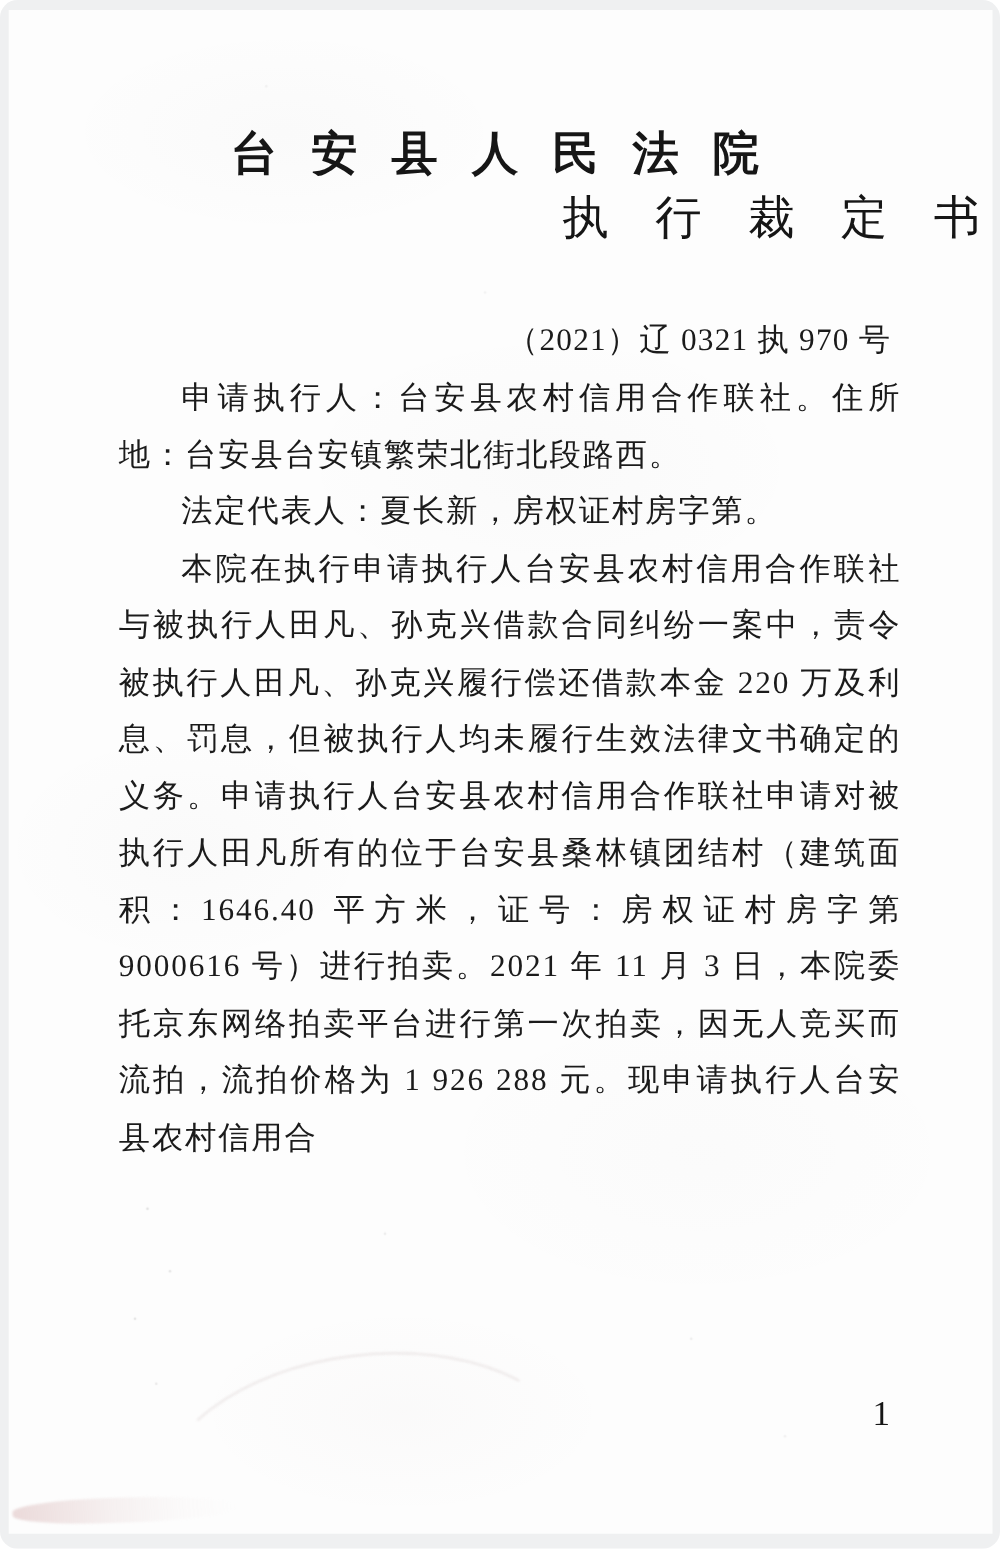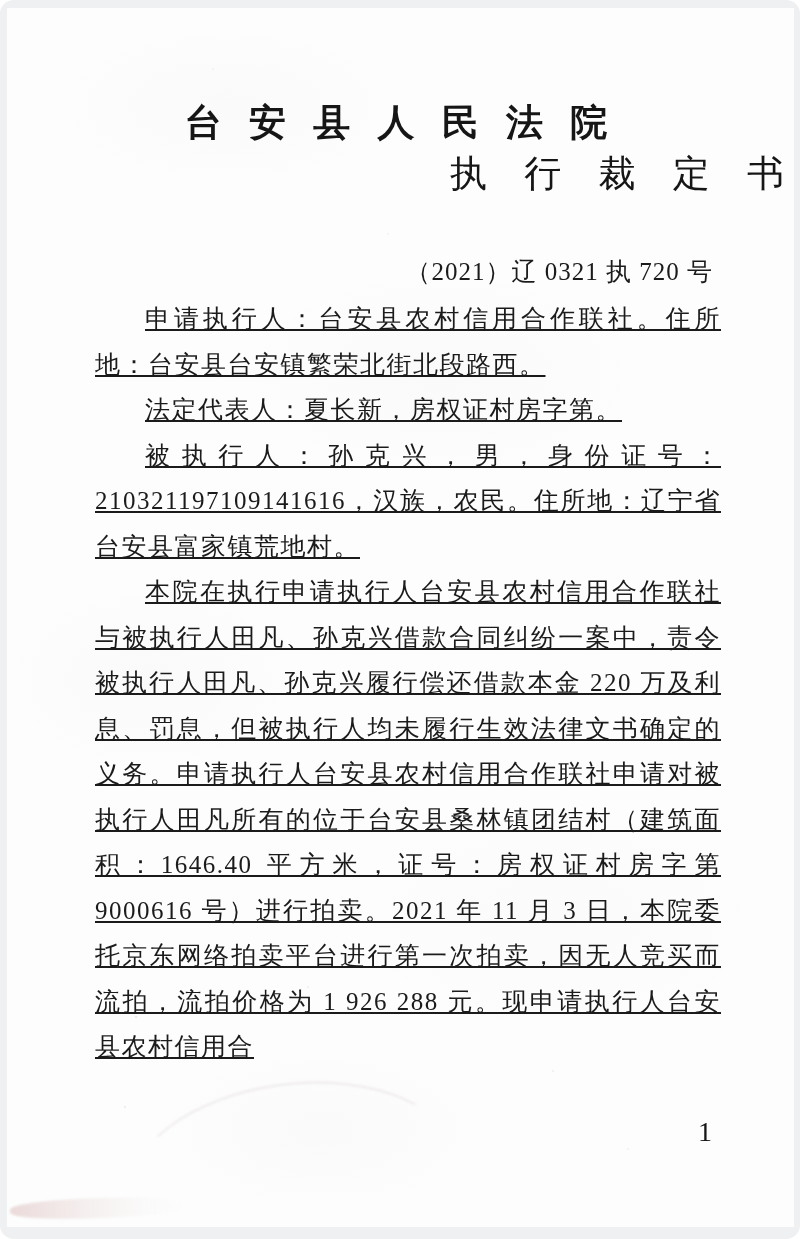--- a/index.html
+++ b/index.html
@@ -59,21 +59,20 @@
   }
   .body-text {
     position: absolute;
     top: 288px; left: 88px;
     width: 626px;
     font-size: 25px;
     line-height: 45.5px;
     letter-spacing: 1.5px;
     text-align: justify;
     color: #1b1b1b;
-    text-decoration: underline;
   }
   .body-text p {
     margin: 0;
     text-indent: 2em;
   }
   .page-number {
     position: absolute;
     top: 1108px; left: 691px;
     font-size: 28px;
     color: #161616;
@@ -125,26 +124,25 @@
 <body>
 
 <div class="screen">
   <div class="paper">
     <div class="doc">
 
       <h1 class="court-name">台 安 县 人 民 法 院</h1>
 
       <h2 class="doc-title">执 行 裁 定 书</h2>
 
-      <div class="case-number">（2021）辽 0321 执 720 号</div>
+      <div class="case-number">（2021）辽 0321 执 970 号</div>
 
       <div class="body-text">
         <p>申请执行人：台安县农村信用合作联社。住所地：台安县台安镇繁荣北街北段路西。</p>
         <p>法定代表人：夏长新，房权证村房字第。</p>
-        <p>被执行人：孙克兴，男，身份证号：210321197109141616，汉族，农民。住所地：辽宁省台安县富家镇荒地村。</p>
         <p>本院在执行申请执行人台安县农村信用合作联社与被执行人田凡、孙克兴借款合同纠纷一案中，责令被执行人田凡、孙克兴履行偿还借款本金 220 万及利息、罚息，但被执行人均未履行生效法律文书确定的义务。申请执行人台安县农村信用合作联社申请对被执行人田凡所有的位于台安县桑林镇团结村（建筑面积：1646.40 平方米，证号：房权证村房字第 9000616 号）进行拍卖。2021 年 11 月 3 日，本院委托京东网络拍卖平台进行第一次拍卖，因无人竞买而流拍，流拍价格为 1 926 288 元。现申请执行人台安县农村信用合</p>
       </div>
 
       <div class="page-number">1</div>
 
       <div class="smudge-pink"></div>
       <div class="ghost-arc"></div>
       <div class="specks"></div>
 
     </div>

